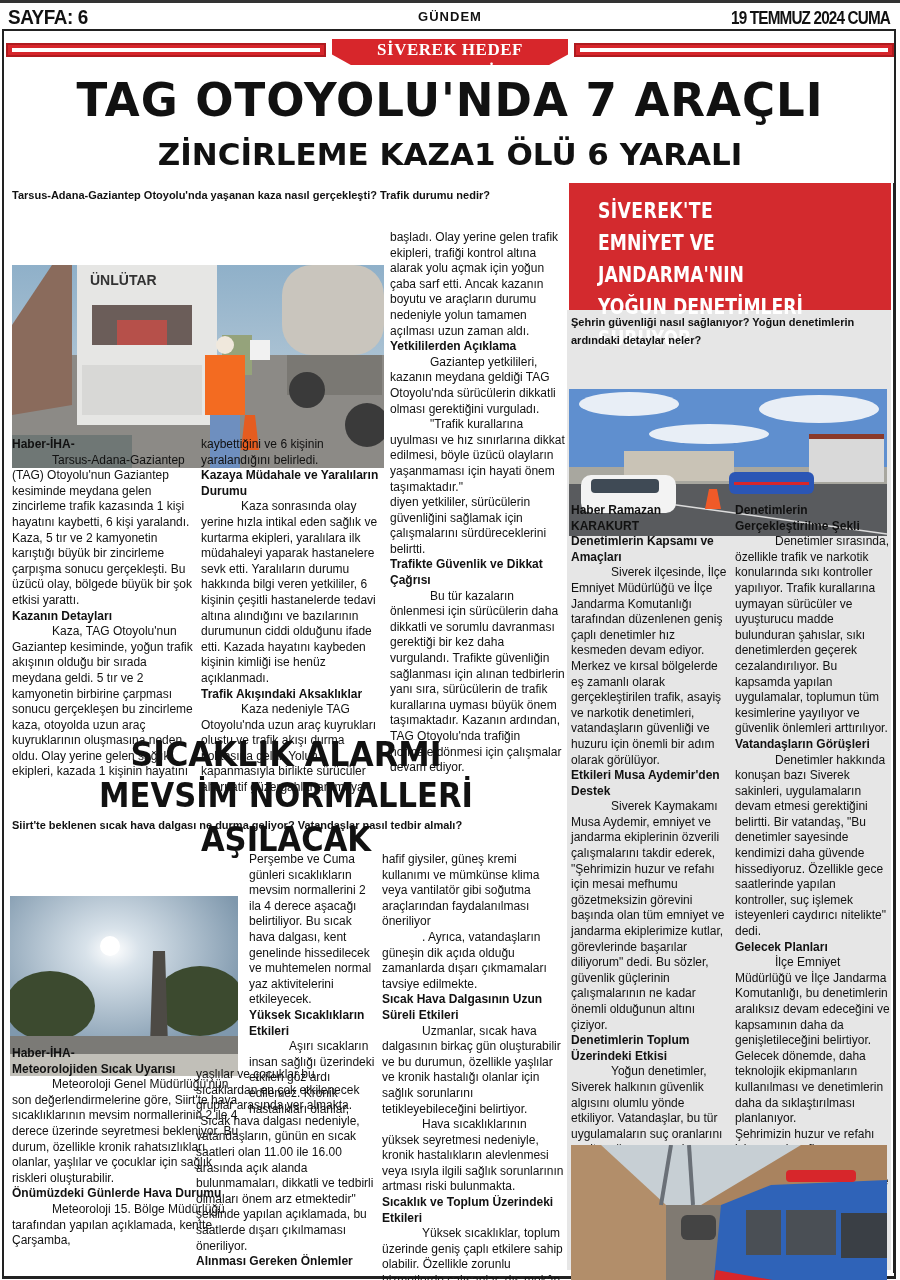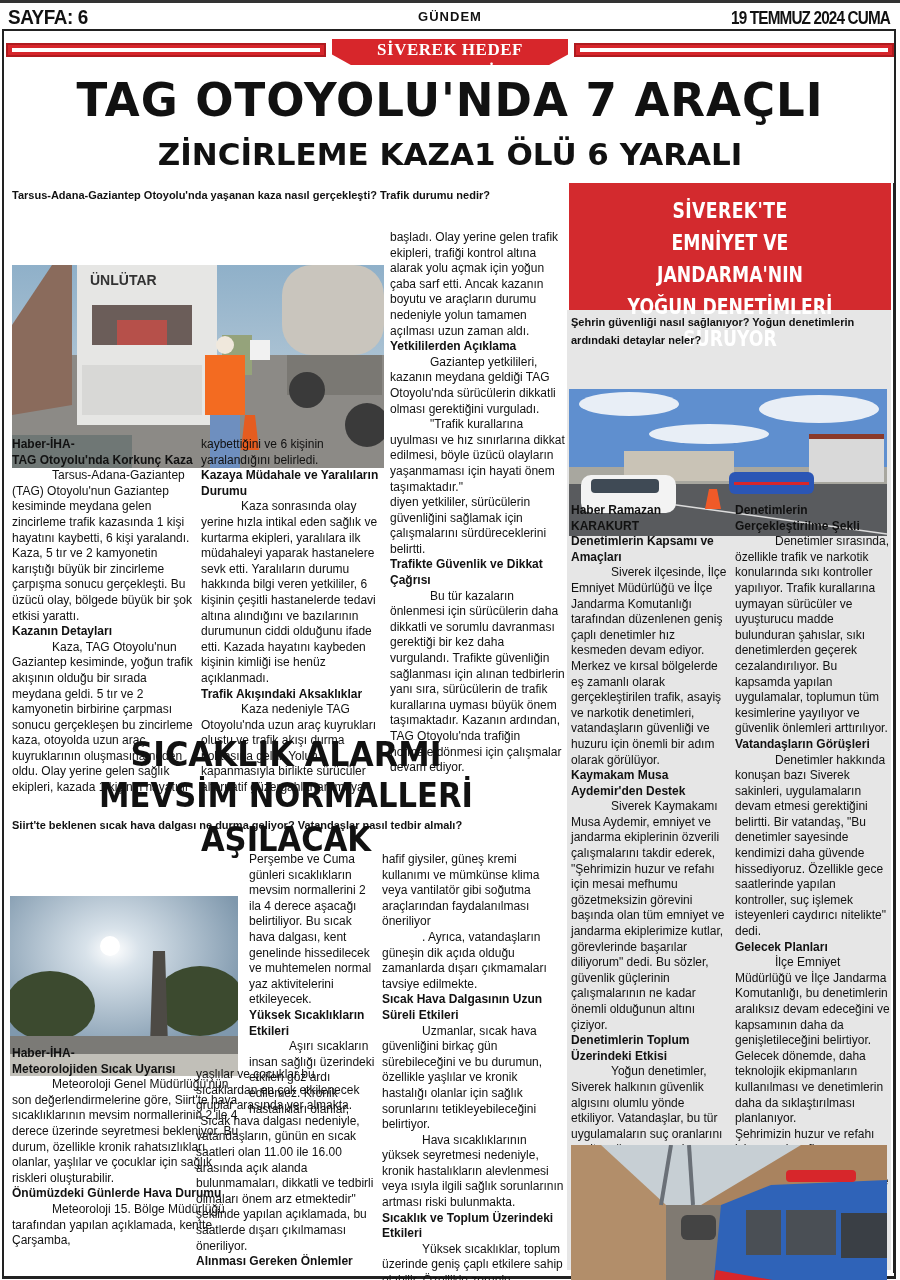--- a/index.html
+++ b/index.html
@@ -28,21 +28,21 @@
   .subq { position: absolute; font-weight: bold; font-size: 11px; line-height: 18px; color: #111; }
 
   .col { position: absolute; font-size: 12px; line-height: 15.6px; color: #111; }
   .col p { text-indent: 0; }
   .col .h { font-weight: bold; }
   .col .indent { text-indent: 40px; }
   .col .byline { font-weight: bold; }
 
   .photo { position: absolute; overflow: hidden; margin-top: 39px; }
 
-  .right-box-title { position: absolute; left: 569px; top: 183px; width: 322px; height: 127px; background: #d32a2e; color: #fff; text-align: center; font-family: "DejaVu Sans", sans-serif; font-weight: bold; }
+  .right-box-title { position: absolute; left: 569px; top: 183px; width: 322px; height: 127px; background: #d32a2e; color: #fff; text-align: left; font-family: "DejaVu Sans", sans-serif; font-weight: bold; }
   .right-box-title .l1 { font-size: 21px; line-height: 32px; margin-top: 12px; letter-spacing: 0.5px; transform: scaleX(0.82); }
   .right-box-title .l2 { font-size: 21px; line-height: 32px; transform: scaleX(0.82); }
   .right-box-title .l3 { font-size: 21px; line-height: 32px; transform: scaleX(0.82); }
 
   .right-box-bg { position: absolute; left: 567px; top: 310px; width: 324px; height: 960px; background: #e6e6e6; }
   .vrule { position: absolute; left: 893px; top: 183px; width: 3px; height: 1090px; background: #222; }
 
   .headline2 { position: absolute; left: 8px; width: 556px; text-align: center; font-family: "DejaVu Sans", sans-serif; font-weight: bold; color: #111; }
   .h2a { top: 734px; font-size: 34px; line-height: 40px; transform: scaleX(0.93); }
   .h2b { top: 773px; font-size: 34px; line-height: 44px; transform: scaleX(0.9); }
@@ -99,21 +99,20 @@
     <rect x="193" y="90" width="40" height="60" fill="#f36b21"></rect>
     <circle cx="213" cy="80" r="9" fill="#f0e8dc"></circle>
     <rect x="198" y="150" width="30" height="53" fill="#6e8fbf"></rect>
     <polygon points="233,150 243,150 247,185 229,185" fill="#e55c1f"></polygon>
     <rect x="0" y="170" width="120" height="33" fill="#5c6b6a" opacity="0.6"></rect>
   </svg>
 </div>
 
 <div class="col" style="left:12px; top:437px; width:184px;">
   <p class="byline">Haber-İHA-</p>
-  <p class="h">TAG Otoyolu'nda Korkunç Kaza</p>
   <p class="indent">Tarsus-Adana-Gaziantep (TAG) Otoyolu'nun Gaziantep kesiminde meydana gelen zincirleme trafik kazasında 1 kişi hayatını kaybetti, 6 kişi yaralandı. Kaza, 5 tır ve 2 kamyonetin karıştığı büyük bir zincirleme çarpışma sonucu gerçekleşti. Bu üzücü olay, bölgede büyük bir şok etkisi yarattı.</p>
   <p class="h">Kazanın Detayları</p>
   <p class="indent">Kaza, TAG Otoyolu'nun Gaziantep kesiminde, yoğun trafik akışının olduğu bir sırada meydana geldi. 5 tır ve 2 kamyonetin birbirine çarpması sonucu gerçekleşen bu zincirleme kaza, otoyolda uzun araç kuyruklarının oluşmasına neden oldu. Olay yerine gelen sağlık ekipleri, kazada 1 kişinin hayatını</p>
 </div>
 
 <div class="col" style="left:201px; top:437px; width:184px;">
   <p>kaybettiğini ve 6 kişinin yaralandığını belirledi.</p>
   <p class="h">Kazaya Müdahale ve Yaralıların Durumu</p>
   <p class="indent">Kaza sonrasında olay yerine hızla intikal eden sağlık ve kurtarma ekipleri, yaralılara ilk müdahaleyi yaparak hastanelere sevk etti. Yaralıların durumu hakkında bilgi veren yetkililer, 6 kişinin çeşitli hastanelerde tedavi altına alındığını ve bazılarının durumunun ciddi olduğunu ifade etti. Kazada hayatını kaybeden kişinin kimliği ise henüz açıklanmadı.</p>
   <p class="h">Trafik Akışındaki Aksaklıklar</p>
@@ -156,21 +155,21 @@
     <rect x="160" y="83" width="85" height="22" rx="6" fill="#2b56b5"></rect>
     <rect x="165" y="93" width="75" height="3" fill="#d7262b"></rect>
     <polygon points="140,100 148,100 152,120 136,120" fill="#ef5a28"></polygon>
   </svg>
 </div>
 
 <div class="col" style="left:571px; top:503px; width:160px;">
   <p class="byline">Haber Ramazan KARAKURT</p>
   <p class="h">Denetimlerin Kapsamı ve Amaçları</p>
   <p class="indent">Siverek ilçesinde, İlçe Emniyet Müdürlüğü ve İlçe Jandarma Komutanlığı tarafından düzenlenen geniş çaplı denetimler hız kesmeden devam ediyor. Merkez ve kırsal bölgelerde eş zamanlı olarak gerçekleştirilen trafik, asayiş ve narkotik denetimleri, vatandaşların güvenliği ve huzuru için önemli bir adım olarak görülüyor.</p>
-  <p class="h">Kaymakam Musa Aydemir'den Destek</p>
+  <p class="h">Etkileri Musa Aydemir'den Destek</p>
   <p class="indent">Siverek Kaymakamı Musa Aydemir, emniyet ve jandarma ekiplerinin özverili çalışmalarını takdir ederek, "Şehrimizin huzur ve refahı için mesai mefhumu gözetmeksizin görevini başında olan tüm emniyet ve jandarma ekiplerimize kutlar, görevlerinde başarılar diliyorum" dedi. Bu sözler, güvenlik güçlerinin çalışmalarının ne kadar önemli olduğunun altını çiziyor.</p>
   <p class="h">Denetimlerin Toplum Üzerindeki Etkisi</p>
   <p class="indent">Yoğun denetimler, Siverek halkının güvenlik algısını olumlu yönde etkiliyor. Vatandaşlar, bu tür uygulamaların suç oranlarını azaltacağını ve genel anlamda daha güvenli bir ortam sağlayacağını düşünüyor. Bu denetimlerin sıklığı ve kapsamı, güvenlik güçlerinin kararlılığını gösteriyor.</p>
 </div>
 
 <div class="col" style="left:735px; top:503px; width:156px;">
   <p class="h">Denetimlerin Gerçekleştirilme Şekli</p>
   <p class="indent">Denetimler sırasında, özellikle trafik ve narkotik konularında sıkı kontroller yapılıyor. Trafik kurallarına uymayan sürücüler ve uyuşturucu madde bulunduran şahıslar, sıkı denetimlerden geçerek cezalandırılıyor. Bu kapsamda yapılan uygulamalar, toplumun tüm kesimlerine yayılıyor ve güvenlik önlemleri arttırılıyor.</p>
   <p class="h">Vatandaşların Görüşleri</p>
   <p class="indent">Denetimler hakkında konuşan bazı Siverek sakinleri, uygulamaların devam etmesi gerektiğini belirtti. Bir vatandaş, "Bu denetimler sayesinde kendimizi daha güvende hissediyoruz. Özellikle gece saatlerinde yapılan kontroller, suç işlemek isteyenleri caydırıcı nitelikte" dedi.</p>
@@ -238,17 +237,17 @@
   <p>yaşlılar ve çocuklar bu sıcaklardan en çok etkilenecek gruplar arasında yer almakta.</p>
   <p>"Sıcak hava dalgası nedeniyle, vatandaşların, günün en sıcak saatleri olan 11.00 ile 16.00 arasında açık alanda bulunmamaları, dikkatli ve tedbirli olmaları önem arz etmektedir" şeklinde yapılan açıklamada, bu saatlerde dışarı çıkılmaması öneriliyor.</p>
   <p class="h">Alınması Gereken Önlemler</p>
 
 </div>
 
 <div class="col" style="left:382px; top:852px; width:184px;">
   <p>hafif giysiler, güneş kremi kullanımı ve mümkünse klima veya vantilatör gibi soğutma araçlarından faydalanılması öneriliyor</p>
   <p class="indent">. Ayrıca, vatandaşların güneşin dik açıda olduğu zamanlarda dışarı çıkmamaları tavsiye edilmekte.</p>
   <p class="h">Sıcak Hava Dalgasının Uzun Süreli Etkileri</p>
-  <p class="indent">Uzmanlar, sıcak hava güvenliğini birkaç gün sürebileceğini ve bu durumun, özellikle yaşlılar ve kronik hastalığı olanlar için sağlık sorunlarını tetikleyebileceğini belirtiyor.</p>
+  <p class="indent">Uzmanlar, sıcak hava dalgasının birkaç gün oluşturabilir ve bu durumun, özellikle yaşlılar ve kronik hastalığı olanlar için sağlık sorunlarını tetikleyebileceğini belirtiyor.</p>
   <p class="indent">Hava sıcaklıklarının yüksek seyretmesi nedeniyle, kronik hastalıkların alevlenmesi veya ısıyla ilgili sağlık sorunlarının artması riski bulunmakta.</p>
   <p class="h">Sıcaklık ve Toplum Üzerindeki Etkileri</p>
   <p class="indent">Yüksek sıcaklıklar, toplum üzerinde geniş çaplı etkilere sahip olabilir. Özellikle zorunlu hizmetlerde çalışanlar, dış mekân işlerinde bulunanlar ve düşük gelirli aileler bu durumdan olumsuz yönde etkilenebilir. Toplumsal farkındalık ve hazırlıklı olma, bu tür doğal olayların zararlarını minimize etmekte kritik rol oynar.</p>
 </div>
 
 </body></html>

